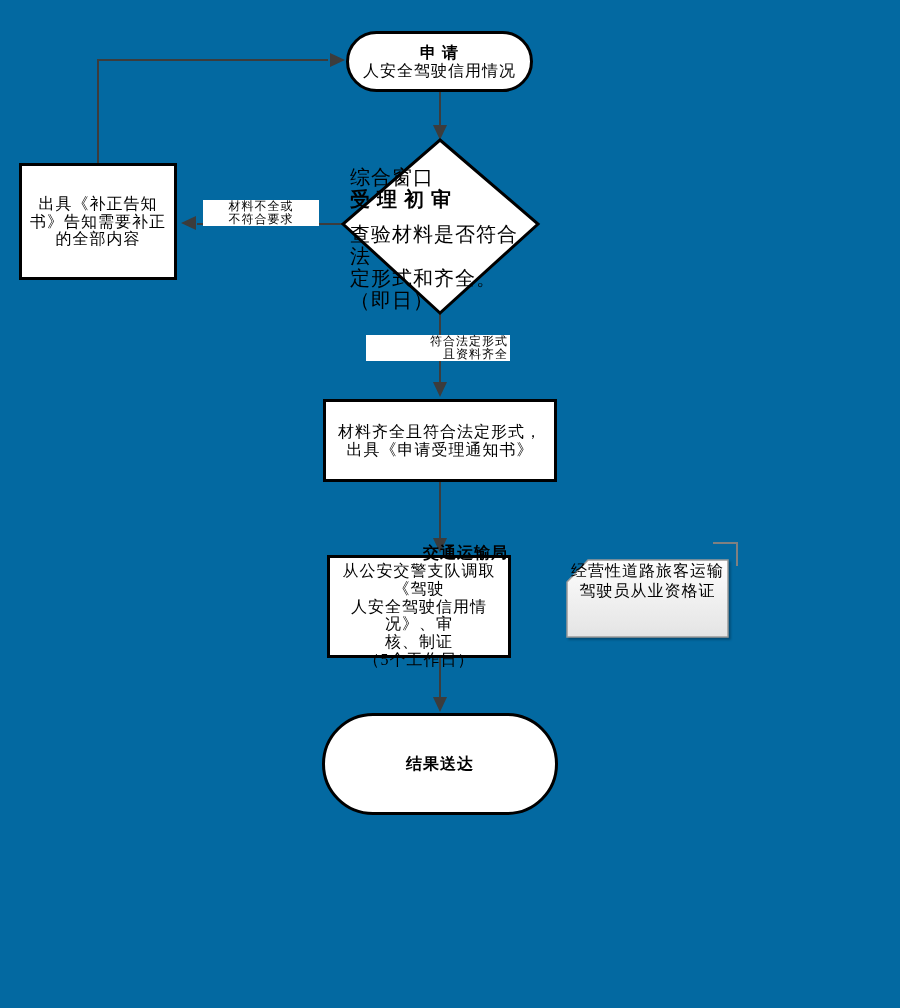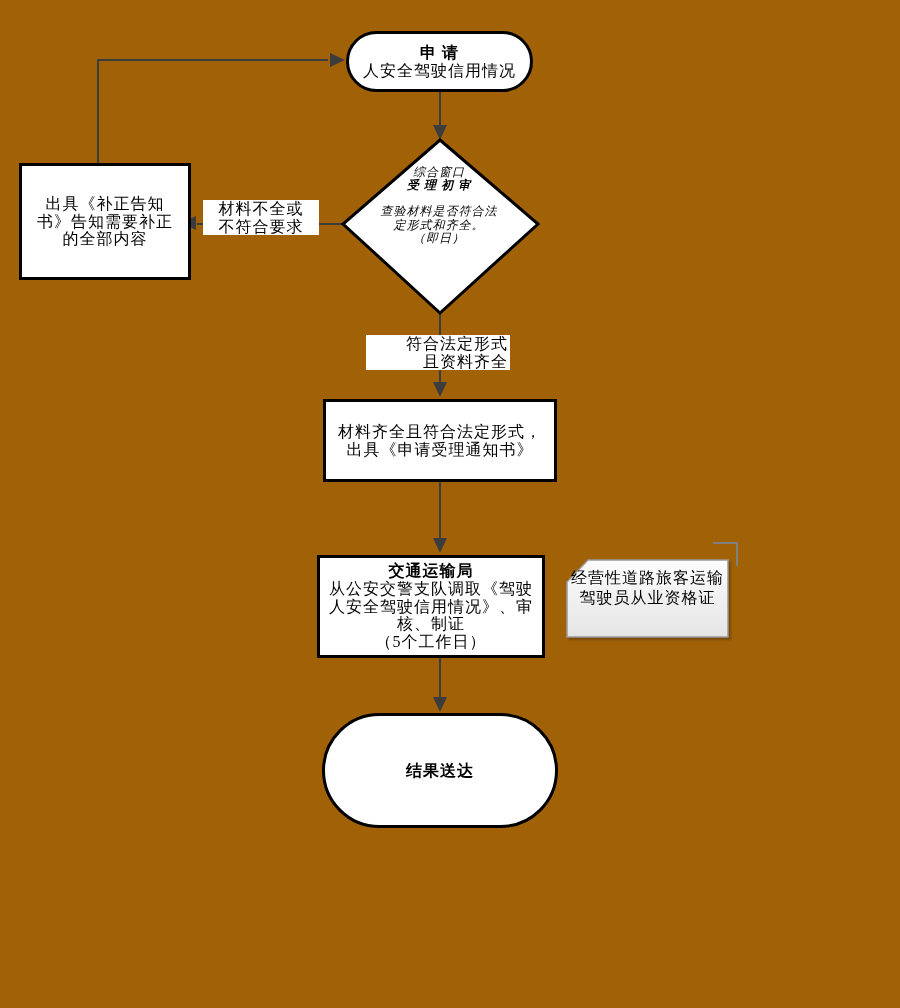--- a/index.html
+++ b/index.html
@@ -1,31 +1,31 @@
 <!DOCTYPE html>
 <html><head>
 <meta charset="utf-8">
 <style>
   html,body{margin:0;padding:0;background:#ffffff;}
   body{font-family:"Liberation Serif","DejaVu Serif",serif;color:#000;}
-  .canvas{position:relative;width:900px;height:1008px;background:#a16207;overflow:hidden;}
+  .canvas{position:relative;width:900px;height:1008px;background:#0369a1;overflow:hidden;}
   .layer{position:absolute;left:0;top:0;width:900px;height:1008px;}
   .node{position:absolute;box-sizing:border-box;background:#ffffff;
         display:flex;flex-direction:column;align-items:center;justify-content:center;
         text-align:center;font-size:16px;line-height:1.12;letter-spacing:1px;}
   .stadium{border:3px solid #000;}
   .rect{border:3px solid #000;}
   .node-title{font-weight:bold;white-space:pre-line;}
   .node-body{white-space:pre-line;}
-  .diamond-text{position:absolute;text-align:center;font-size:12px;line-height:1.1;letter-spacing:1px;font-style:italic;}
+  .diamond-text{position:absolute;font-size:20px;line-height:1.1;letter-spacing:1px;}
   .diamond-text .node-body{margin-top:13px;}
   .edge-label{position:absolute;background:#ffffff;text-align:center;
-              font-size:16px;line-height:1.1;letter-spacing:1px;white-space:pre-line;padding:0 2px;}
+              font-size:12px;line-height:1.1;letter-spacing:1px;white-space:pre-line;padding:0 2px;}
   .note-text{position:absolute;box-sizing:border-box;text-align:center;
-             font-size:16px;line-height:1.25;letter-spacing:1px;white-space:pre-line;padding-top:8px;}
+             font-size:16px;line-height:1.25;letter-spacing:1px;white-space:pre-line;padding-top:1px;}
 </style>
 </head>
 <body>
 
 <div class="canvas">
 
   <svg class="layer" width="900" height="1008" viewBox="0 0 900 1008">
     <defs>
       <linearGradient id="noteGrad" x1="0" y1="0" x2="0" y2="1">
         <stop offset="0" stop-color="#fdfdfd"></stop>
@@ -64,45 +64,45 @@
   </div>
 
   <div class="diamond-text" style="left:350px;top:166px;width:178px;">
     <div>综合窗口</div>
     <div class="node-title">受 理 初 审</div>
     <div class="node-body">查验材料是否符合法
 定形式和齐全。
 （即日）</div>
   </div>
 
-  <div class="node rect" style="left:19px;top:163px;width:172px;height:117px;">
+  <div class="node rect" style="left:19px;top:163px;width:158px;height:117px;">
     <div class="node-body">出具《补正告知
 书》告知需要补正
 的全部内容</div>
   </div>
 
   <div class="edge-label" style="left:203px;top:200px;width:112px;">材料不全或
 不符合要求</div>
 
   <div class="edge-label" style="left:366px;top:335px;width:140px;text-align:right;">符合法定形式
 且资料齐全</div>
 
   <div class="node rect" style="left:323px;top:399px;width:234px;height:83px;justify-content:center;">
     <div class="node-body">材料齐全且符合法定形式，
 出具《申请受理通知书》</div>
   </div>
 
-  <div class="node rect" style="left:317px;top:555px;width:228px;height:103px;">
+  <div class="node rect" style="left:327px;top:555px;width:184px;height:103px;align-items:flex-end;">
     <div class="node-title">交通运输局</div>
     <div class="node-body">从公安交警支队调取《驾驶
 人安全驾驶信用情况》、审
 核、制证
 （5个工作日）</div>
   </div>
 
   <div class="note-text" style="left:567px;top:560px;width:161px;height:77px;">经营性道路旅客运输
 驾驶员从业资格证</div>
 
-  <div class="node stadium" style="left:322px;top:713px;width:236px;height:115px;border-radius:58px;gap:43px;">
+  <div class="node stadium" style="left:322px;top:713px;width:236px;height:102px;border-radius:58px;gap:43px;">
     <div class="node-title">结果送达</div>
   </div>
 
 </div>
 
 </body></html>

